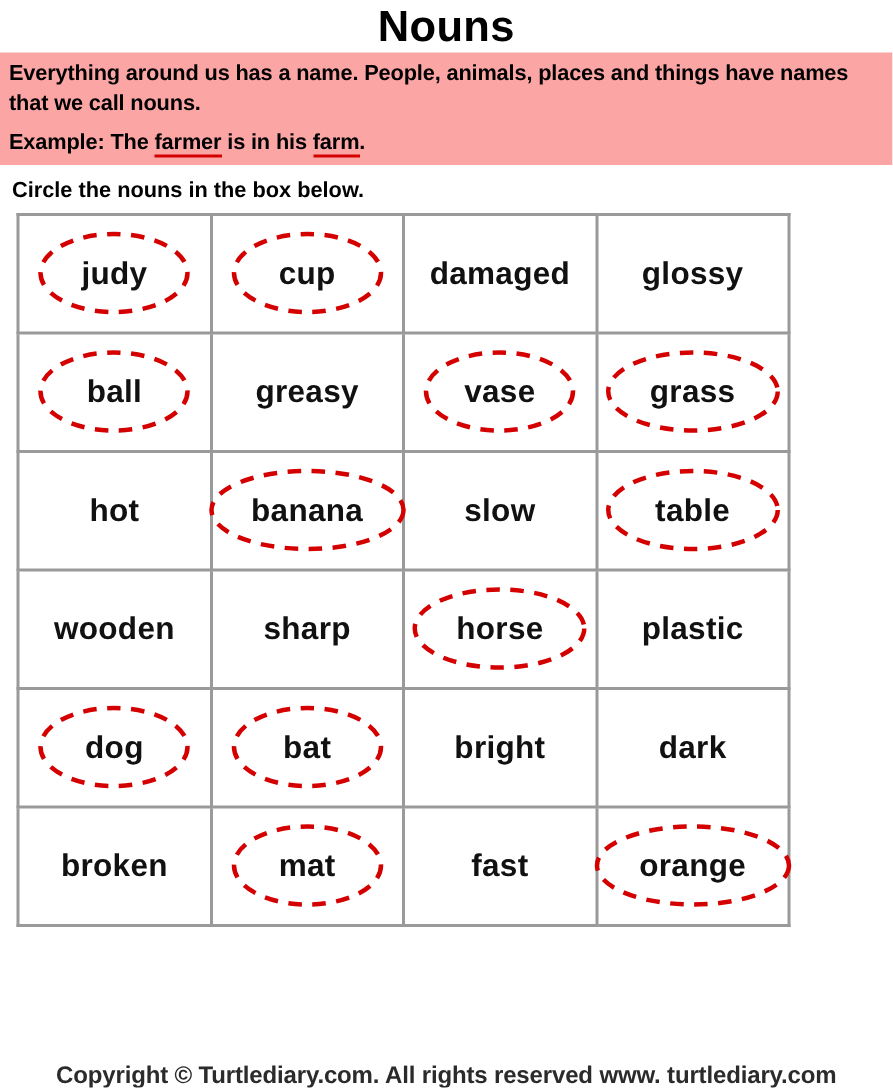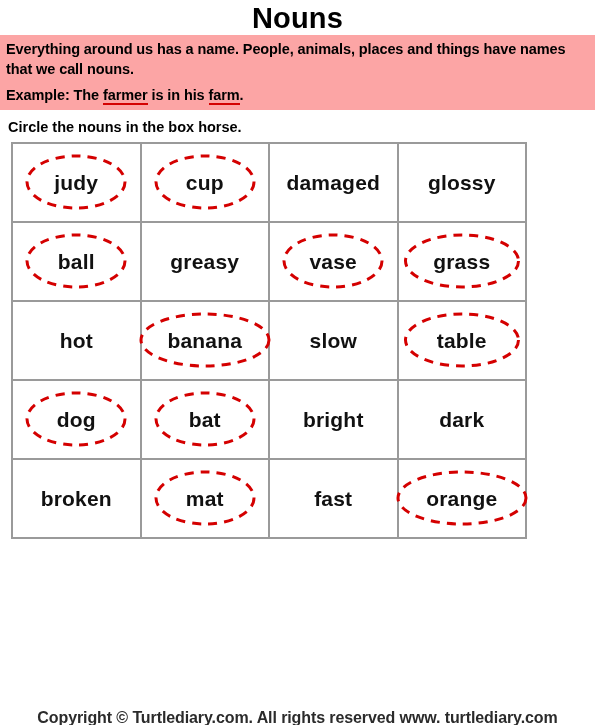--- a/index.html
+++ b/index.html
@@ -113,21 +113,21 @@
 
 <div>
 
   <div class="worksheet-title">Nouns</div>
 
   <div class="intro-panel">
     <div class="intro-line">Everything around us has a name. People, animals, places and things have names that we call nouns.</div>
     <div class="intro-line example"><span>Example: The </span><span class="u-red">farmer</span><span> is in his </span><span class="u-red">farm</span><span>.</span></div>
   </div>
 
-  <div class="directive">Circle the nouns in the box horse.</div>
+  <div class="directive">Circle the nouns in the box below.</div>
 
   <table class="word-grid">
     <tbody>
         <tr>
           <td><span class="cell-inner"><svg class="circle-svg" width="104" height="58" viewBox="0 0 104 58">
                 <ellipse cx="52" cy="29" rx="49" ry="26" fill="none" stroke="#d40000" stroke-width="3" stroke-dasharray="9 7" stroke-linecap="butt"></ellipse>
               </svg><span class="word-text">judy</span></span></td>
           <td><span class="cell-inner"><svg class="circle-svg" width="104" height="58" viewBox="0 0 104 58">
                 <ellipse cx="52" cy="29" rx="49" ry="26" fill="none" stroke="#d40000" stroke-width="3" stroke-dasharray="9 7" stroke-linecap="butt"></ellipse>
               </svg><span class="word-text">cup</span></span></td>
@@ -150,20 +150,28 @@
           <td><span class="cell-inner"><span class="word-text">hot</span></span></td>
           <td><span class="cell-inner"><svg class="circle-svg" width="134" height="58" viewBox="0 0 134 58">
                 <ellipse cx="67" cy="29" rx="64" ry="26" fill="none" stroke="#d40000" stroke-width="3" stroke-dasharray="9 7" stroke-linecap="butt"></ellipse>
               </svg><span class="word-text">banana</span></span></td>
           <td><span class="cell-inner"><span class="word-text">slow</span></span></td>
           <td><span class="cell-inner"><svg class="circle-svg" width="119" height="58" viewBox="0 0 119 58">
                 <ellipse cx="59.5" cy="29" rx="56.5" ry="26" fill="none" stroke="#d40000" stroke-width="3" stroke-dasharray="9 7" stroke-linecap="butt"></ellipse>
               </svg><span class="word-text">table</span></span></td>
         </tr>
         <tr>
+          <td><span class="cell-inner"><span class="word-text">wooden</span></span></td>
+          <td><span class="cell-inner"><span class="word-text">sharp</span></span></td>
+          <td><span class="cell-inner"><svg class="circle-svg" width="119" height="58" viewBox="0 0 119 58">
+                <ellipse cx="59.5" cy="29" rx="56.5" ry="26" fill="none" stroke="#d40000" stroke-width="3" stroke-dasharray="9 7" stroke-linecap="butt"></ellipse>
+              </svg><span class="word-text">horse</span></span></td>
+          <td><span class="cell-inner"><span class="word-text">plastic</span></span></td>
+        </tr>
+        <tr>
           <td><span class="cell-inner"><svg class="circle-svg" width="104" height="58" viewBox="0 0 104 58">
                 <ellipse cx="52" cy="29" rx="49" ry="26" fill="none" stroke="#d40000" stroke-width="3" stroke-dasharray="9 7" stroke-linecap="butt"></ellipse>
               </svg><span class="word-text">dog</span></span></td>
           <td><span class="cell-inner"><svg class="circle-svg" width="104" height="58" viewBox="0 0 104 58">
                 <ellipse cx="52" cy="29" rx="49" ry="26" fill="none" stroke="#d40000" stroke-width="3" stroke-dasharray="9 7" stroke-linecap="butt"></ellipse>
               </svg><span class="word-text">bat</span></span></td>
           <td><span class="cell-inner"><span class="word-text">bright</span></span></td>
           <td><span class="cell-inner"><span class="word-text">dark</span></span></td>
         </tr>
         <tr>

